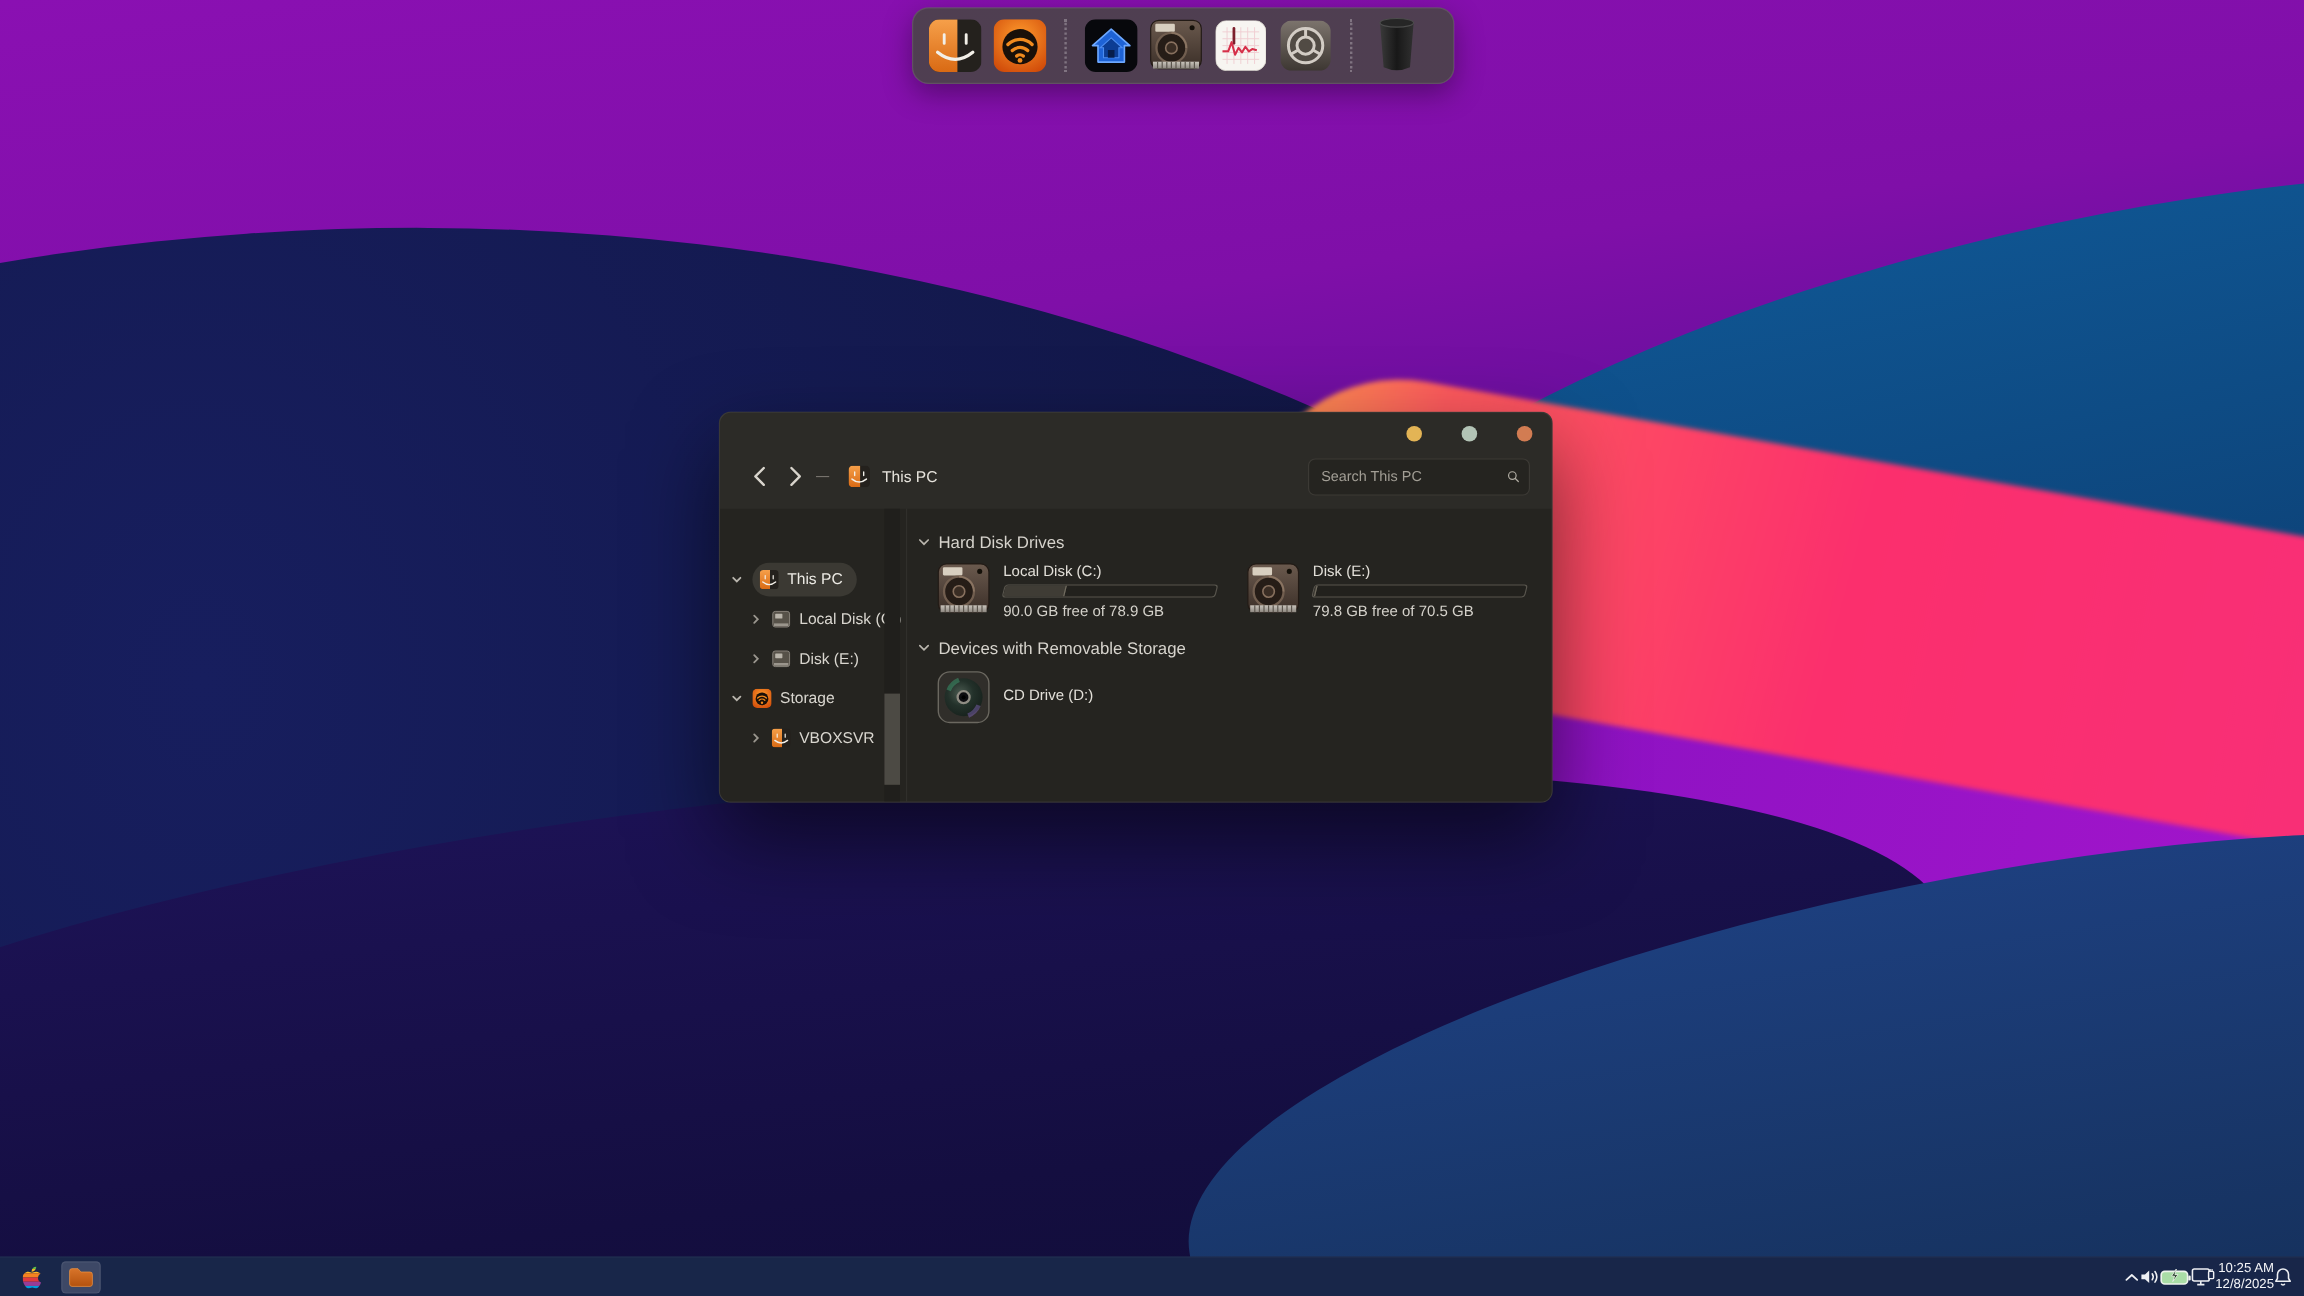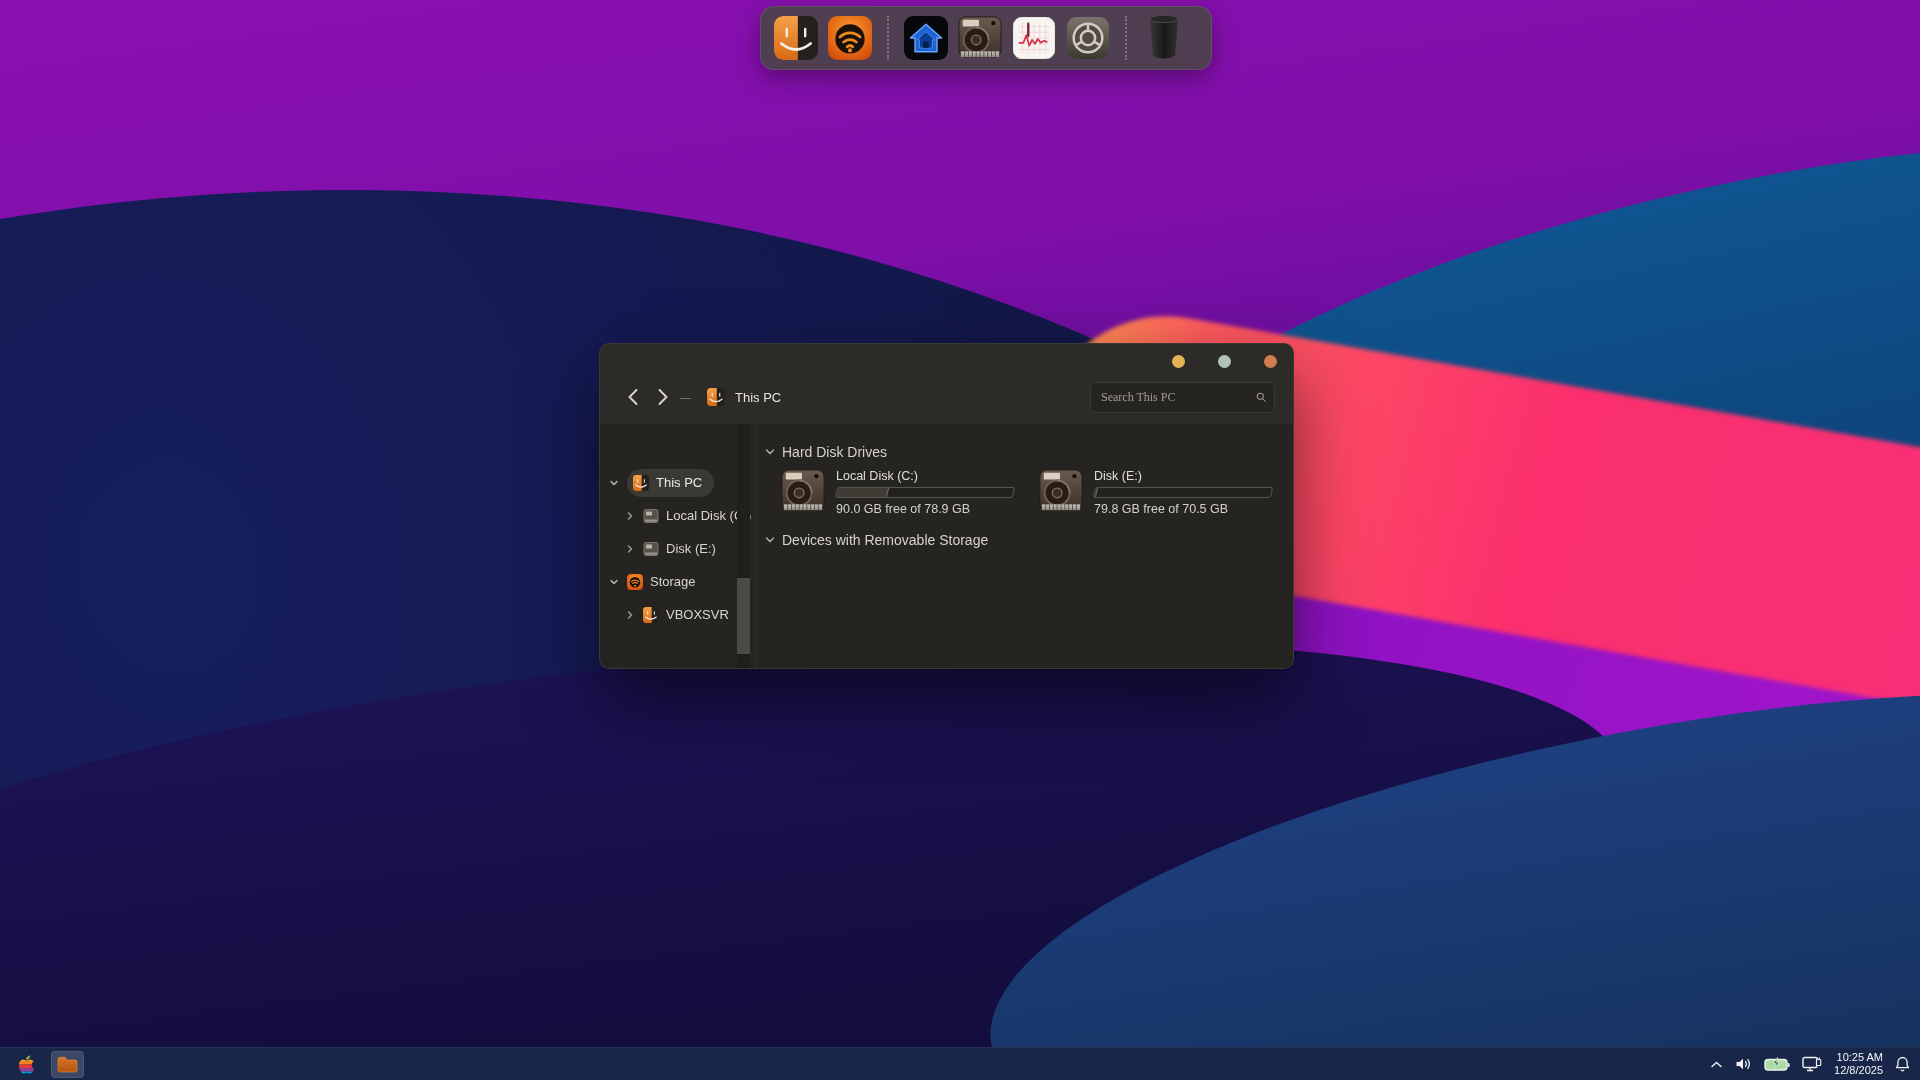--- a/index.html
+++ b/index.html
@@ -44,21 +44,21 @@
   .titlebar { height:34px; display:flex; align-items:center; justify-content:flex-end; padding-right:16px; gap:33px; }
   .tl-btn { width:13px; height:13px; border-radius:50%; cursor:pointer; }
   .navrow { height:46px; display:flex; align-items:center; padding:0 18px 8px 18px; color:#d8d4cc; }
   .nav-btn { width:30px; height:28px; display:flex; align-items:center; justify-content:center; cursor:pointer; }
   .nav-dash { color:#8a867e; font-size:11px; margin:0 6px 0 2px; cursor:pointer; }
   .addr { display:flex; align-items:center; gap:10px; margin-left:10px; }
   .addr-label { font-size:13px; color:#e7e4dd; }
   .searchbox { margin-left:auto; width:185px; height:31px; background:#252420; border:1px solid #3c3a35;
     border-radius:6px; display:flex; align-items:center; padding:0 8px 0 10px; }
   .searchbox input { flex:1; background:transparent; border:none; outline:none; color:#0ea5e9;
-    font-size:12px; font-family:Liberation Serif, serif; }
+    font-size:12px; font-family:Liberation Sans, sans-serif; }
   .searchbox input::placeholder { color:#a29e95; }
   .winbody { flex:1; background:#252420; display:flex; min-height:0; }
 
   .sidebar { width:155px; position:relative; padding-top:42px; }
   .side-item { height:33px; display:flex; align-items:center; gap:7px; font-size:13px; color:#d9d6cf;
     padding-left:8px; cursor:pointer; }
   .side-item .pill { display:flex; align-items:center; gap:7px; height:28px; border-radius:15px; padding:0 12px 0 6px; }
   .side-item.selected .pill { background:#3b3933; color:#eceae4; }
   .indent1 { padding-left:24px; }
   .chev { width:12px; display:flex; justify-content:center; flex:none; }
@@ -78,21 +78,21 @@
   .bar-fill { height:100%; background:#3f3c35; border-right:1px solid #716c60; }
   .tile-detail { font-size:12.5px; color:#d4d1ca; }
   .tile-single { display:flex; align-items:center; gap:10px; margin:10px 0 0 16px; cursor:pointer; }
 
   
   .taskbar { position:absolute; left:0; bottom:0; width:1920px; height:33px; background:#182649;
     border-top:1px solid rgba(255,255,255,0.05); display:flex; align-items:center; }
   .tb-left { display:flex; align-items:center; gap:10px; padding-left:12px; }
   .tb-btn { height:27px; display:flex; align-items:center; justify-content:center; padding:0 6px; border-radius:4px; cursor:pointer; }
   .tb-btn.active { background:rgba(255,255,255,0.16); box-shadow:inset 0 0 0 1px rgba(255,255,255,0.08); }
-  .tray { margin-left:auto; display:flex; align-items:center; gap:12px; padding-right:10px; color:#eef0f4; }
+  .tray { margin-left:auto; display:flex; align-items:center; padding-right:10px; color:#eef0f4; }
   .tray-icon { display:flex; align-items:center; justify-content:center; cursor:pointer; }
   .clock { text-align:right; font-size:11px; line-height:13px; color:#f4f5f8; cursor:pointer; }
 </style>
 </head>
 <body>
 
 <div class="stage">
 
   <div class="wp">
     <div class="wp-base"></div>
@@ -405,20 +405,38 @@
 
         <div class="sect-head">
           <span class="chev">
             <svg width="12" height="12" viewBox="0 0 12 12">
                 <path d="M2.5 4 L6 7.5 L9.5 4" stroke="#b9b5ad" stroke-width="1.4" fill="none" stroke-linecap="round"></path>
               </svg>
           </span>
           <span>Devices with Removable Storage</span>
         </div>
 
+        <div class="tile-single">
+          <svg width="46" height="46" viewBox="0 0 48 48">
+            <defs>
+              <radialGradient id="gcd" cx="0.42" cy="0.4" r="0.75">
+                <stop offset="0" stop-color="#4a5a50"></stop>
+                  <stop offset="0.45" stop-color="#23312a"></stop>
+                  <stop offset="1" stop-color="#131c18"></stop>
+              </radialGradient>
+            </defs>
+            <rect x="2" y="2" width="44" height="44" rx="10" fill="rgba(130,125,115,0.12)" stroke="#6b6860" stroke-width="1.2"></rect>
+            <circle cx="24" cy="24" r="16.5" fill="url(#gcd)"></circle>
+            <path d="M11 18 a16.5 16.5 0 0 1 9-9" stroke="#3f8f6a" stroke-width="4" fill="none" opacity="0.55"></path>
+            <path d="M37 31 a16.5 16.5 0 0 1 -9 9" stroke="#7a5fae" stroke-width="4" fill="none" opacity="0.5"></path>
+            <circle cx="24" cy="24" r="5.2" fill="#0d0d10" stroke="#8f8c83" stroke-width="2"></circle>
+            <circle cx="24" cy="24" r="1.8" fill="#000"></circle>
+          </svg>
+          <div class="tile-name">CD Drive (D:)</div>
+        </div>
 
       </div>
     </div>
   </div>
 
   <div class="taskbar">
     <div class="tb-left">
       <div class="tb-btn">
         <svg width="17" height="21" viewBox="0 0 384 512">
           <defs>

